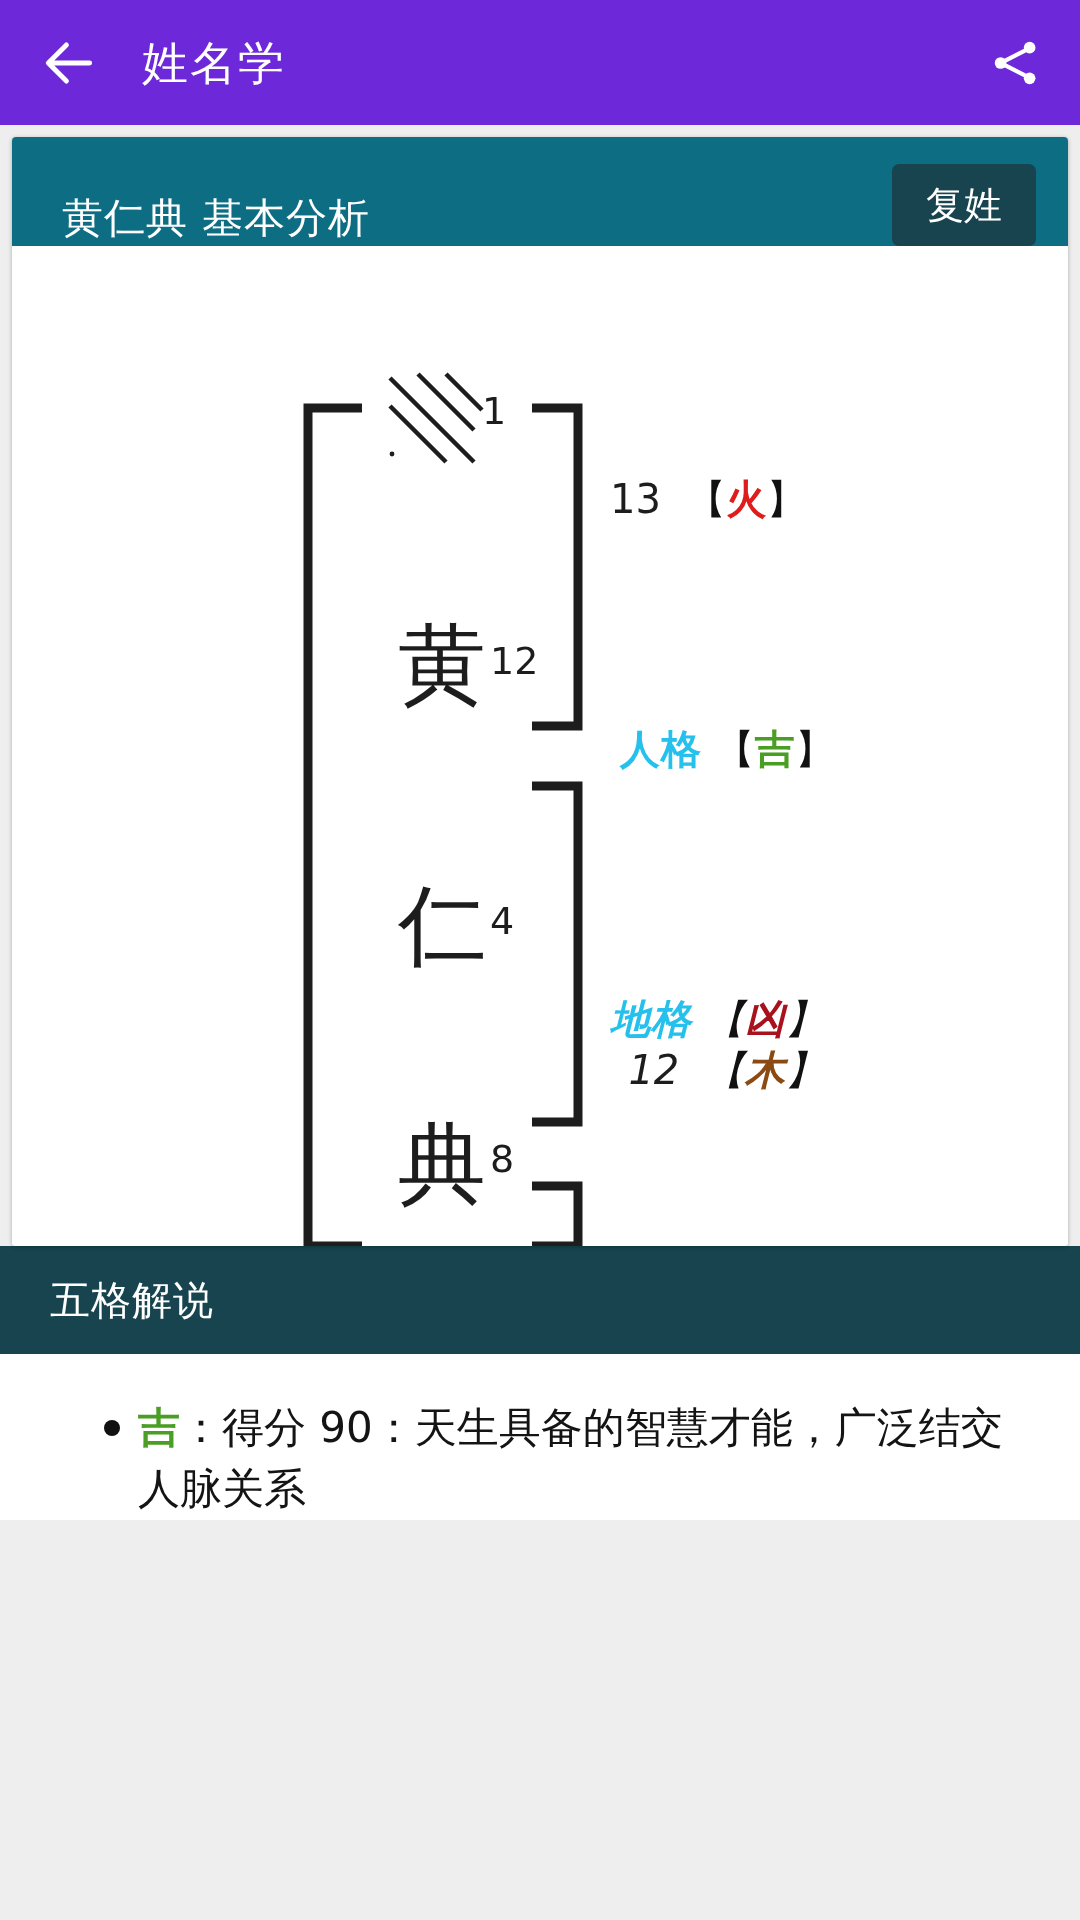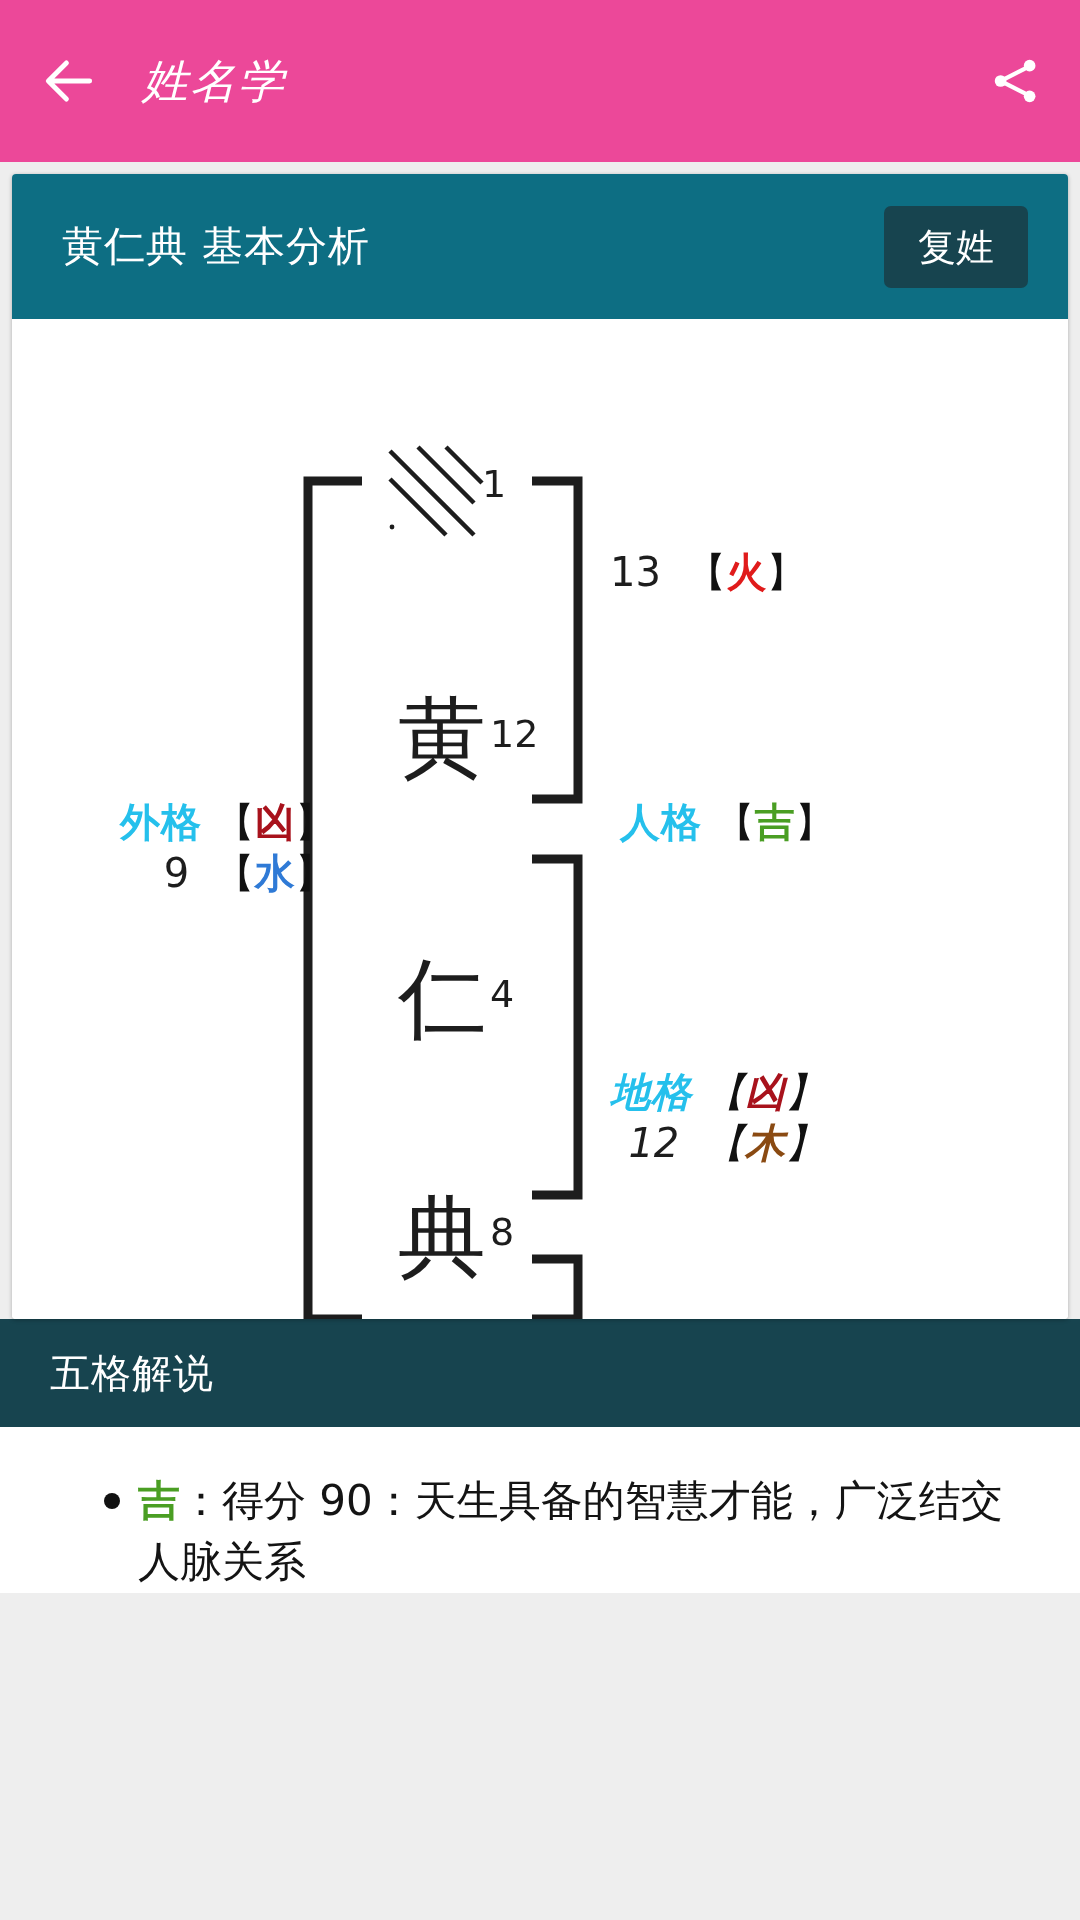--- a/index.html
+++ b/index.html
@@ -4,40 +4,40 @@
 <style>
   html,body{margin:0;padding:0;}
   body{
     width:1080px;height:1920px;overflow:hidden;
     background:#eeeeee;
     font-family:"DejaVu Sans","Liberation Sans",sans-serif;
     -webkit-font-smoothing:antialiased;
   }
   
   .appbar{
-    height:162px;background:#ec4899;display:flex;align-items:center;
-    padding:0 38px;box-sizing:border-box;font-style:italic;
+    height:125px;background:#6d28d9;display:flex;align-items:center;
+    padding:0 38px;box-sizing:border-box;
   }
   .back-arrow{width:62px;height:62px;flex:0 0 auto;display:block;}
   .appbar-title{
     color:#ffffff;font-size:46px;font-weight:400;margin-left:42px;
     letter-spacing:2px;line-height:1;
   }
   .appbar-spacer{flex:1 1 auto;}
   .share-icon{width:54px;height:54px;flex:0 0 auto;display:block;}
 
   
   .card{
     position:relative;margin:12px 12px 0 12px;background:#ffffff;
     border-radius:4px;box-shadow:0 1px 4px rgba(0,0,0,.28);
     overflow:hidden;
   }
   .card-header{
-    background:#0d6e83;height:145px;display:flex;align-items:center;
-    padding:0 40px 0 50px;box-sizing:border-box;
+    background:#0d6e83;height:109px;display:flex;align-items:flex-end;
+    padding:0 32px 0 50px;box-sizing:border-box;
   }
   .card-header-title{
     color:#ffffff;font-size:41px;font-weight:400;letter-spacing:1px;
   }
   .card-header-spacer{flex:1 1 auto;}
   .fuxing-btn{
     background:#17444f;color:#ffffff;font-size:38px;
     border-radius:7px;padding:22px 34px;line-height:1;
     border:none;font-family:inherit;
   }
@@ -175,30 +175,20 @@
         <span class="gl-row">
           <span class="gl-name">地格</span>
           <span class="brk">【</span><span class="v-xiong">凶</span><span class="brk">】</span>
         </span>
         <span class="gl-row" style="display:block;text-align:right;">
           <span class="gl-num">12</span>
           &nbsp;<span class="brk">【</span><span class="e-mu">木</span><span class="brk">】</span>
         </span>
       </div>
 
-      <div class="grid-label" style="left:108px;top:478px;">
-        <span class="gl-row">
-          <span class="gl-name">外格</span>
-          <span class="brk">【</span><span class="v-xiong">凶</span><span class="brk">】</span>
-        </span>
-        <span class="gl-row" style="display:block;text-align:right;">
-          <span class="gl-num">9</span>
-          &nbsp;<span class="brk">【</span><span class="e-shui">水</span><span class="brk">】</span>
-        </span>
-      </div>
 
     </div>
   </div>
 </div>
 
 <div class="section-header">
   <span class="section-header-title">五格解说</span>
 </div>
 
 <div class="explain">

